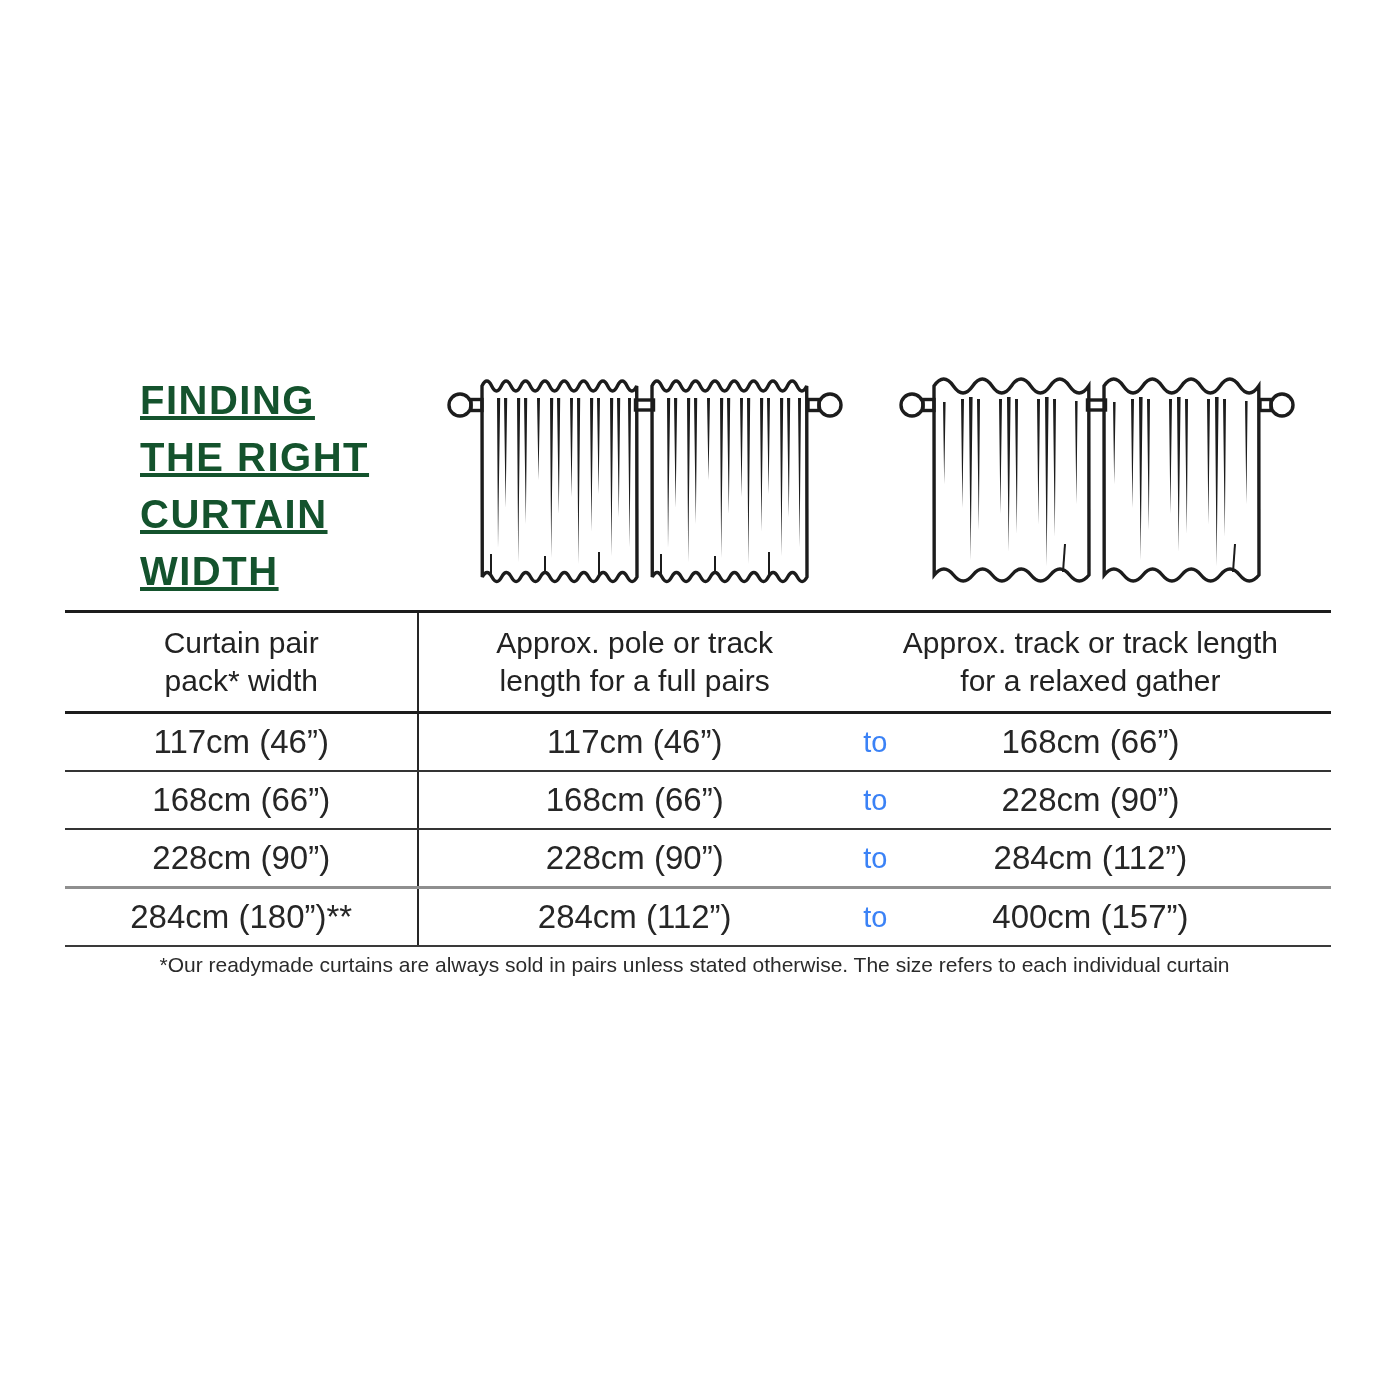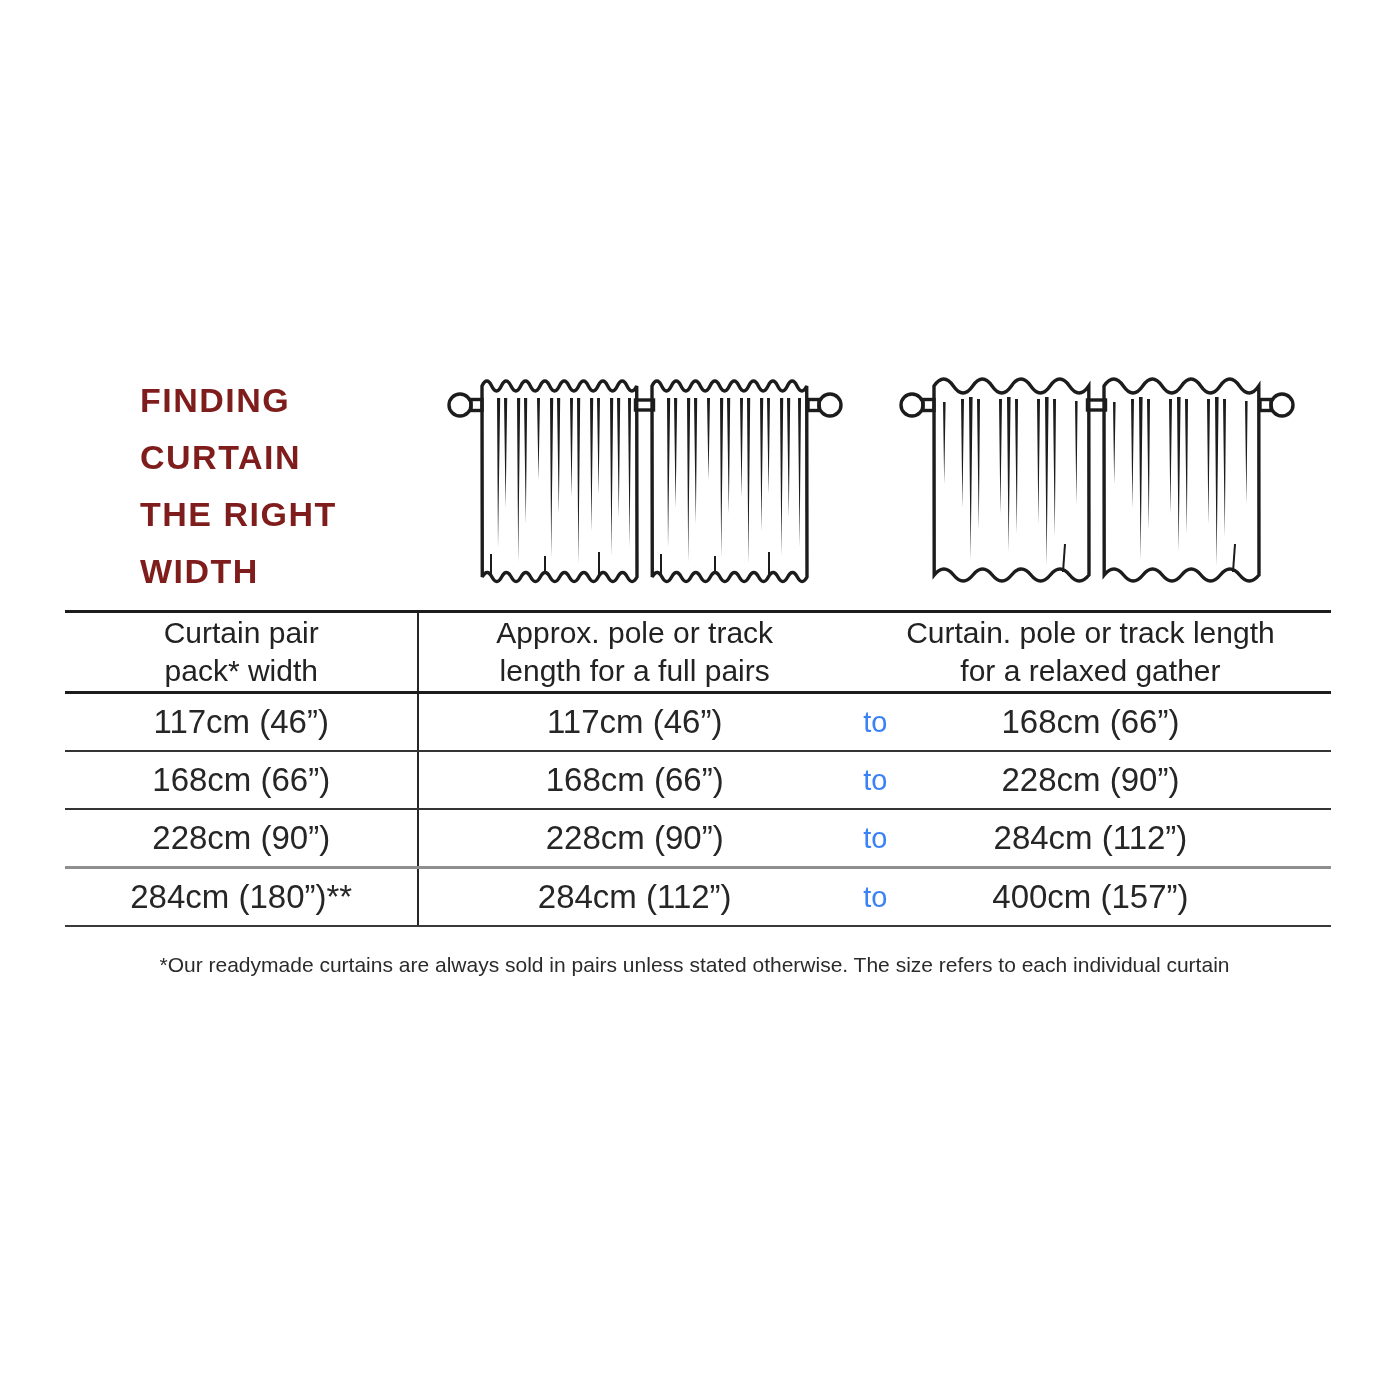--- a/index.html
+++ b/index.html
@@ -6,22 +6,22 @@
   html,body { background:#ffffff; }
   body {
     width:1389px; height:1389px; position:relative; overflow:hidden;
     font-family:"Liberation Sans", sans-serif; color:#262626;
   }
   .canvas { position:absolute; inset:0; background:#ffffff; }
 
   
   .guide-title {
     position:absolute; left:140px; top:372px;
-    font-size:34px; font-weight:700; letter-spacing:1.5px;
-    line-height:57px; color:#7f1d1d;
+    font-size:40px; font-weight:700; letter-spacing:1.5px;
+    line-height:57px; color:#14532d;text-decoration:underline;
   }
   .guide-title span { display:block; }
 
   
   .illus { position:absolute; }
   #illus-full    { left:447px; top:372px; }
   #illus-relaxed { left:899px; top:372px; }
 
   
   .size-table {
@@ -29,43 +29,43 @@
     border-top:3px solid #1c1c1c;
   }
   .t-row { display:grid; grid-template-columns:28% 34% 4% 30% 4%; }
   .t-cell {
     display:flex; flex-direction:column;
     align-items:center; justify-content:center;
     text-align:center;
   }
   .col1 { border-right:2px solid #262626; }
   .t-header-row { border-bottom:3px solid #1c1c1c; }
-  .t-header-row .t-cell { height:78px; font-size:30px; line-height:38px; color:#222; }
+  .t-header-row .t-cell { height:98px; font-size:30px; line-height:38px; color:#222; }
   .t-data-row .t-cell { height:56px; font-size:33px; }
   .t-data-row .to-cell { font-size:29px; color:#3b82f6; }
   .sep-dark  { border-bottom:2px solid #343434; }
   .sep-grey  { border-bottom:3px solid #8f8f8f; }
   .sep-end   { border-bottom:2px solid #3a3a3a; }
 
   
   .footnote {
     position:absolute; left:0; top:951px; width:100%;
     text-align:center; font-size:21px; line-height:28px; color:#2b2b2b;
   }
   .footnote span { display:block; }
 </style>
 </head>
 <body>
 
 <div class="canvas">
 
   <h1 class="guide-title">
     <span>FINDING</span>
+    <span>THE RIGHT</span>
     <span>CURTAIN</span>
-    <span>THE RIGHT</span>
     <span>WIDTH</span>
   </h1>
 
   <svg id="illus-full" class="illus" width="396" height="214" viewBox="0 0 396 214">
     <g stroke="#1c1c1c" stroke-width="3.4" fill="none">
       <circle cx="13" cy="33" r="11"></circle>
       <rect x="24" y="27.5" width="11" height="11"></rect>
       <rect x="188.5" y="28" width="18" height="10"></rect>
       <rect x="361" y="27.5" width="11" height="11"></rect>
       <circle cx="383" cy="33" r="11"></circle>
@@ -132,21 +132,21 @@
       <div class="t-cell col1">
         <span>Curtain pair</span>
         <span>pack* width</span>
       </div>
       <div class="t-cell">
         <span>Approx. pole or track</span>
         <span>length for a full pairs</span>
       </div>
       <div class="t-cell"></div>
       <div class="t-cell">
-        <span>Curtain. pole or track length</span>
+        <span>Approx. track or track length</span>
         <span>for a relaxed gather</span>
       </div>
       <div class="t-cell"></div>
     </div>
 
     <div class="t-row t-data-row sep-dark">
       <div class="t-cell col1">117cm (46”)</div>
       <div class="t-cell">117cm (46”)</div>
       <div class="t-cell to-cell">to</div>
       <div class="t-cell">168cm (66”)</div>

